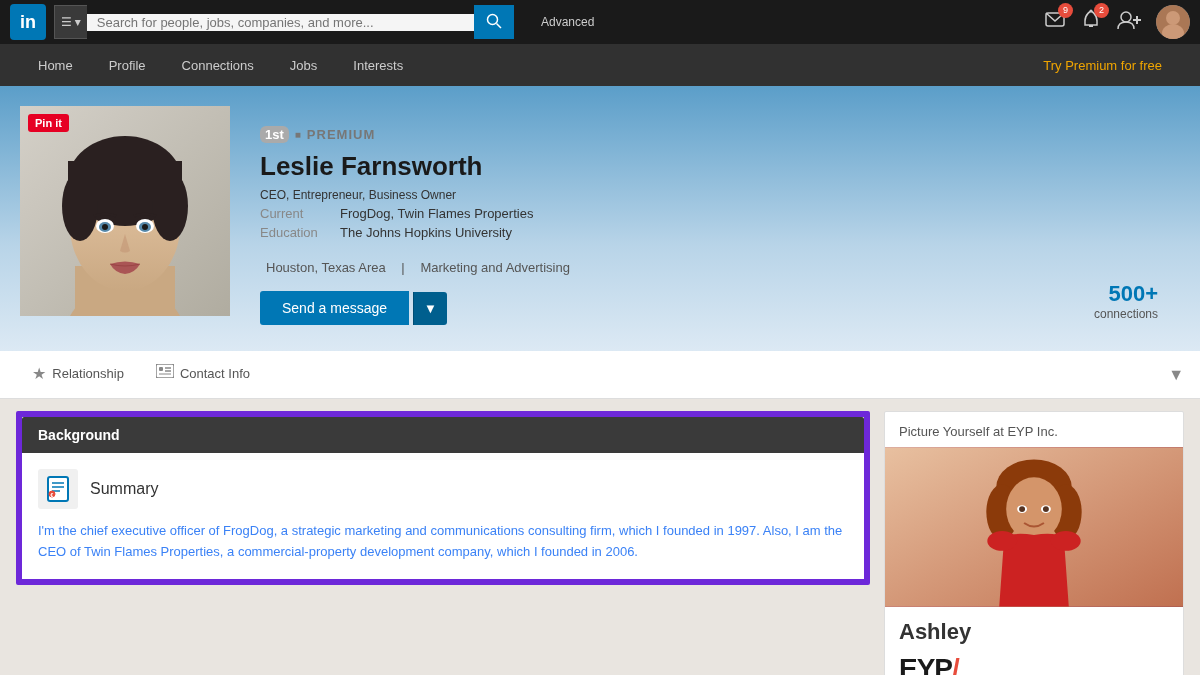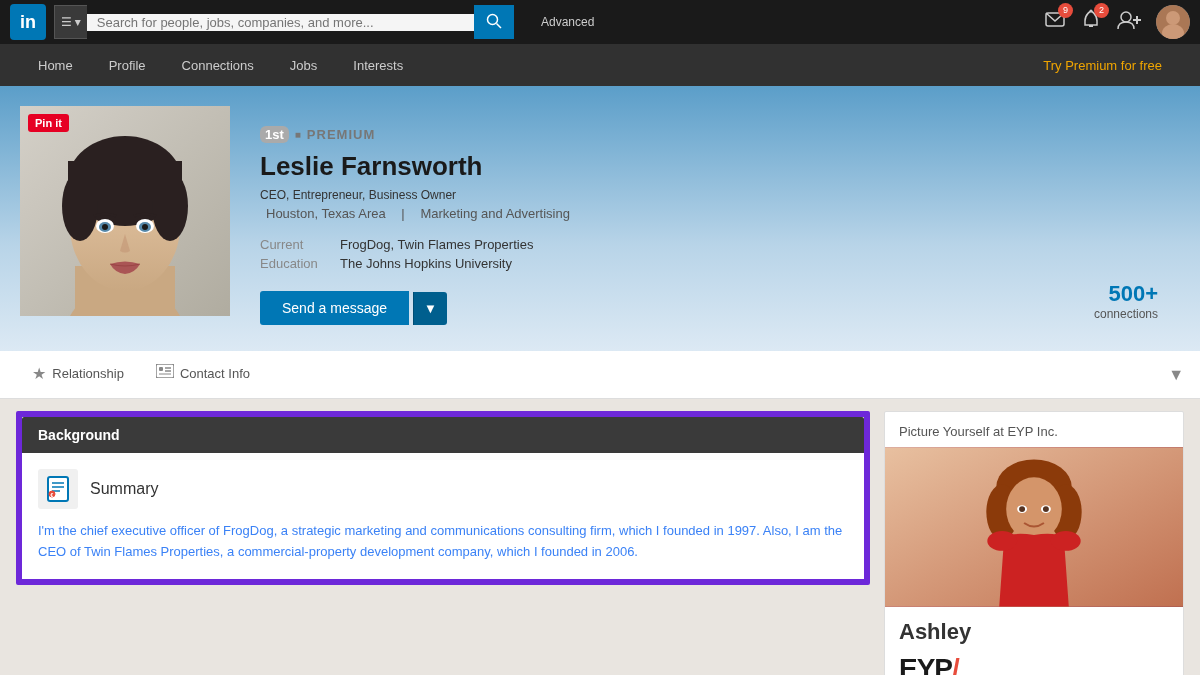--- a/index.html
+++ b/index.html
@@ -528,34 +528,34 @@
   </div>
 
   <div id="profile-info">
     <div id="premium-badge">
       <span class="first-degree">1st</span>
       <span class="premium-dot">■</span>
       <span class="premium-text">PREMIUM</span>
     </div>
     <div id="profile-name">Leslie Farnsworth</div>
     <div id="profile-title">CEO, Entrepreneur, Business Owner</div>
-    <div id="profile-location">
-      <span>Houston, Texas Area</span>
-      <span>|</span>
-      <span>Marketing and Advertising</span>
-    </div>
     <div id="profile-details">
       <div class="detail-row">
         <span class="detail-label">Current</span>
         <span class="detail-value">FrogDog,  Twin Flames Properties</span>
       </div>
       <div class="detail-row">
         <span class="detail-label">Education</span>
         <span class="detail-value">The Johns Hopkins University</span>
       </div>
+    </div>
+    <div id="profile-location">
+      <span>Houston, Texas Area</span>
+      <span>|</span>
+      <span>Marketing and Advertising</span>
     </div>
     <div id="send-message-wrap">
       <button id="send-message-btn">Send a message</button>
       <button id="send-message-dropdown">▼</button>
     </div>
   </div>
 
   <div id="connections-count">
     <div id="connections-number">500+</div>
     <div id="connections-label">connections</div>

